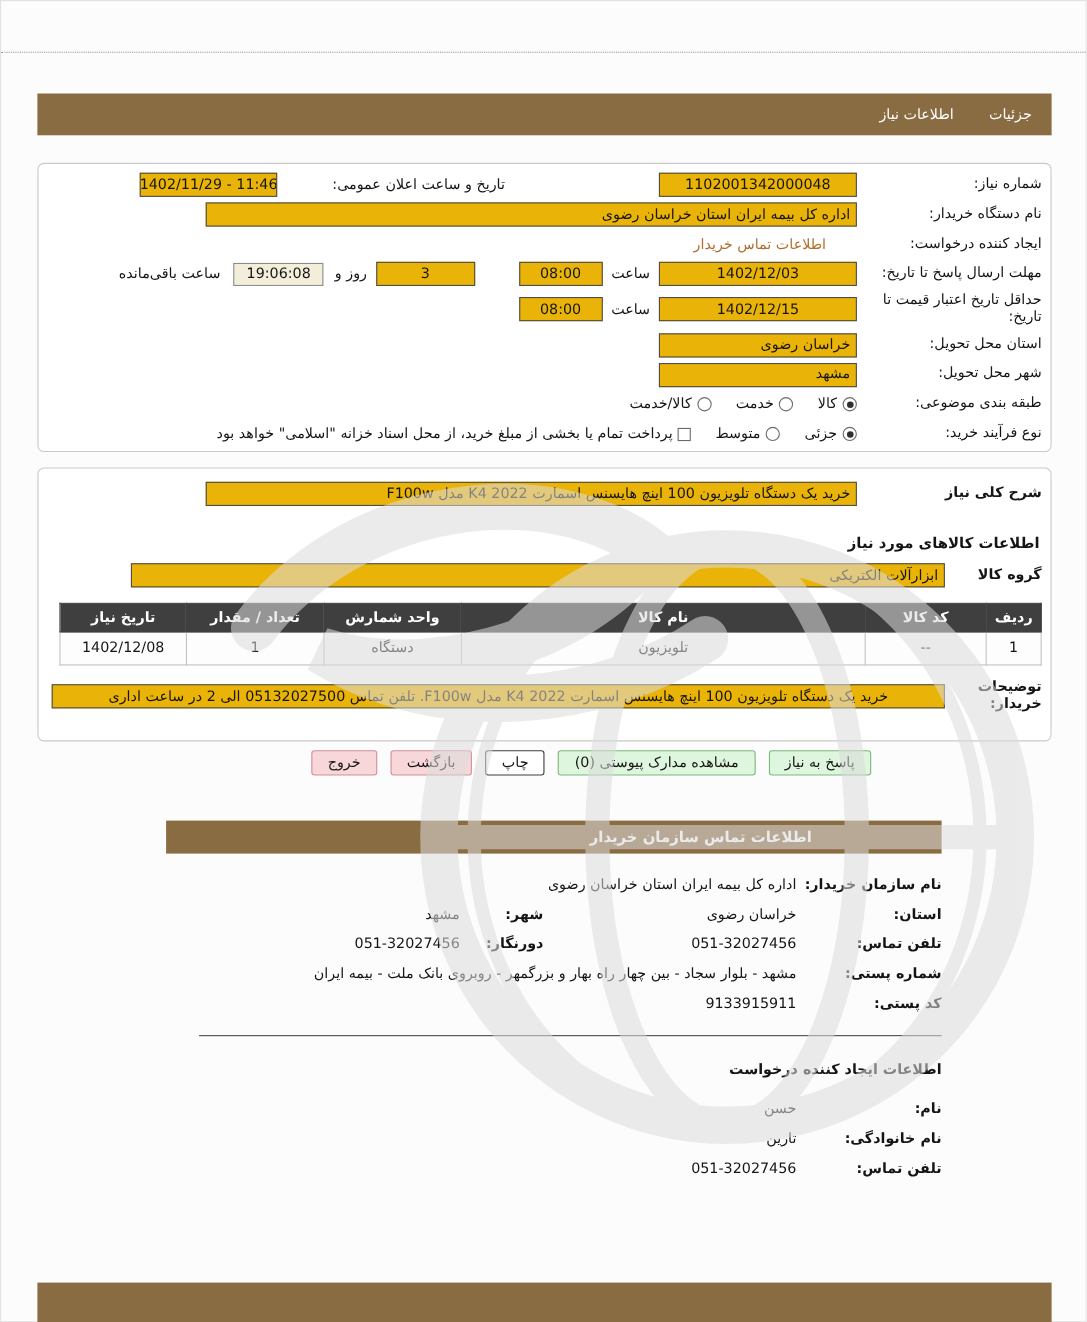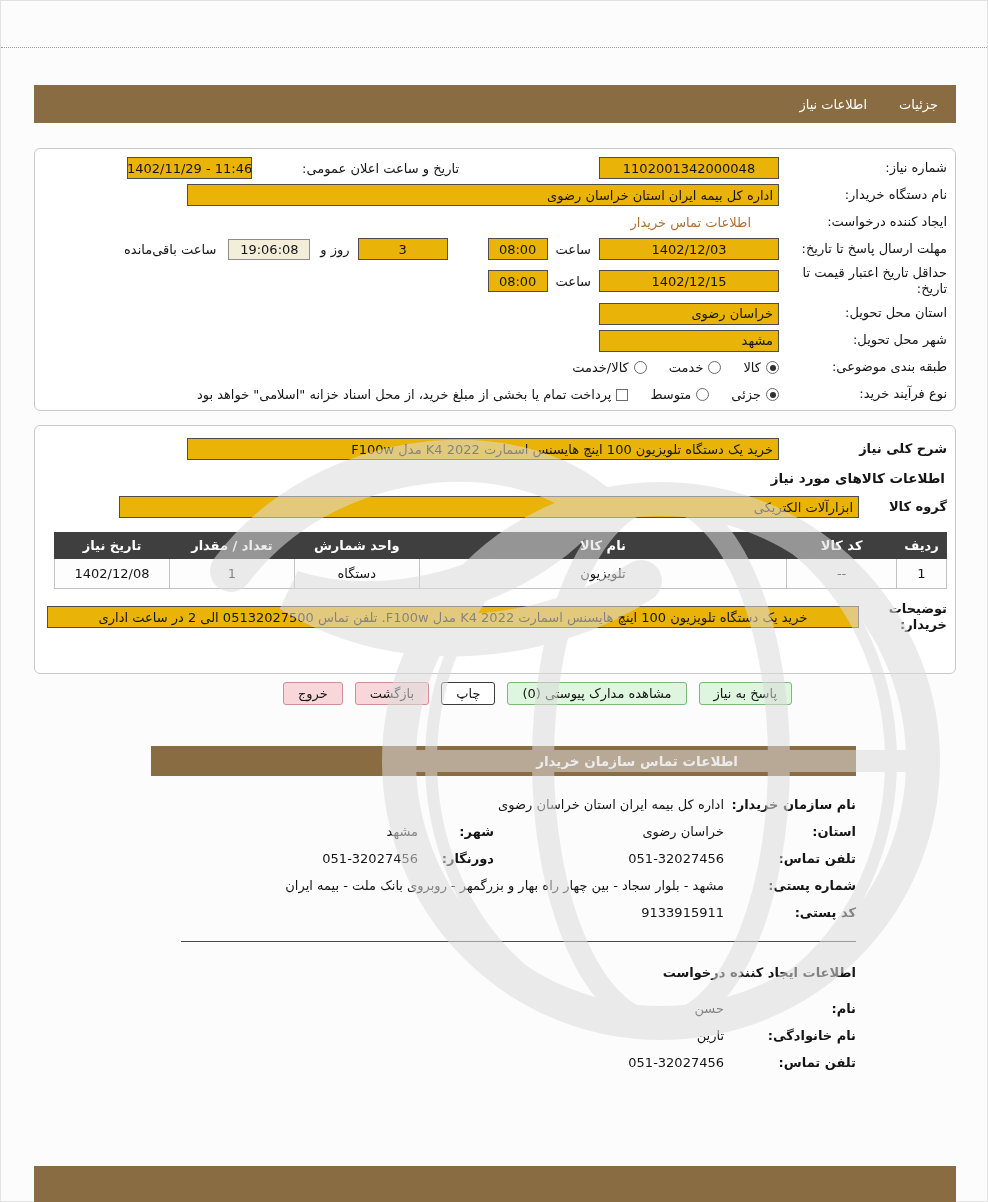--- a/index.html
+++ b/index.html
@@ -13,31 +13,31 @@
   #panel1{top:147px;height:263px;padding:8px 8px 4px 8px}
   #panel2{top:424px;height:249px;padding:12px 8px 8px 8px}
   .frow{display:flex;align-items:center;margin-bottom:5px;min-height:22px}
   .flabel{width:168px;flex-shrink:0;padding-left:8px;line-height:1.25}
   .flabel-sm{width:88px;flex-shrink:0;padding-left:8px;line-height:1.25}
   .ilabel{white-space:nowrap;flex-shrink:0}
   .blabel{font-weight:bold}
   .inp{border:1px solid #4d4d4d;background:#eab308;height:22px;display:flex;align-items:center;padding:0 5px;flex-shrink:0;white-space:nowrap;overflow:hidden}
   .inp.center{justify-content:center}
   .inp.ltr{direction:ltr}
-  .w80{width:60px}.w90{width:90px}.w125{width:125px}.w180{width:180px}.w450{width:450px}.w592{width:592px}.w662{width:740px}.w812{width:812px}
+  .w80{width:76px}.w90{width:90px}.w125{width:125px}.w180{width:180px}.w450{width:450px}.w592{width:592px}.w662{width:740px}.w812{width:812px}
   .sp{flex-shrink:0;display:inline-block}
   .sp8{width:8px}.sp10{width:10px}.sp12{width:12px}.sp28{width:28px}.sp40{width:40px}.sp50{width:50px}.sp140{width:140px}
   .countdown{width:82px;height:21px;background:#f3eeda;border:1px solid #8d8d8d;display:flex;align-items:center;justify-content:center;flex-shrink:0}
   .link{color:#b06f2e;white-space:nowrap;cursor:pointer}
   .radio{width:13px;height:13px;border:1px solid #6b6b6b;border-radius:50%;background:#fff;position:relative;flex-shrink:0;display:inline-block}
   .radio.on::after{content:"";position:absolute;inset:2.5px;background:#2f2f2f;border-radius:50%}
   .chk{width:12px;height:12px;border:1px solid #6b6b6b;background:#fff;flex-shrink:0;display:inline-block}
   .opt{display:flex;align-items:center;gap:5px;margin-left:22px}
   .optlbl{white-space:nowrap}
-  .section-title{font-size:13.5px;font-weight:bold;margin-top:10px;padding-right:2px}
+  .section-title{font-size:13.5px;font-weight:bold;margin-top:26px;padding-right:2px}
   .mt10{margin-top:10px}.mt12{margin-top:12px}
   .gtable{border-collapse:collapse;width:893px;margin-top:14px;font-size:13px}
   .gtable th{background:#3f3f3f;color:#fff;font-weight:bold;height:26px;border:1px solid #3f3f3f;padding:0 4px;text-align:center}
   .gtable td{height:30px;border:1px solid #c2c2c2;text-align:center;background:#fdfdfd;padding:0 4px}
   .cw1{width:50px}.cw2{width:110px}.cw3{width:368px}.cw4{width:125px}.cw5{width:125px}.cw6{width:115px}
   .btnrow{position:absolute;top:681px;left:33px;width:922px;display:flex;align-items:center;gap:12px;padding-right:164px;z-index:1}
   .btn{height:23px;display:flex;align-items:center;justify-content:center;padding:0 14px;border-radius:3px;cursor:pointer;white-space:nowrap}
   .btn.green{background:#def5de;border:1px solid #7cb87c}
   .btn.plain{background:#fff;border:1px solid #3c3c3c}
   .btn.pink{background:#f8d7da;border:1px solid #cf8f96}

